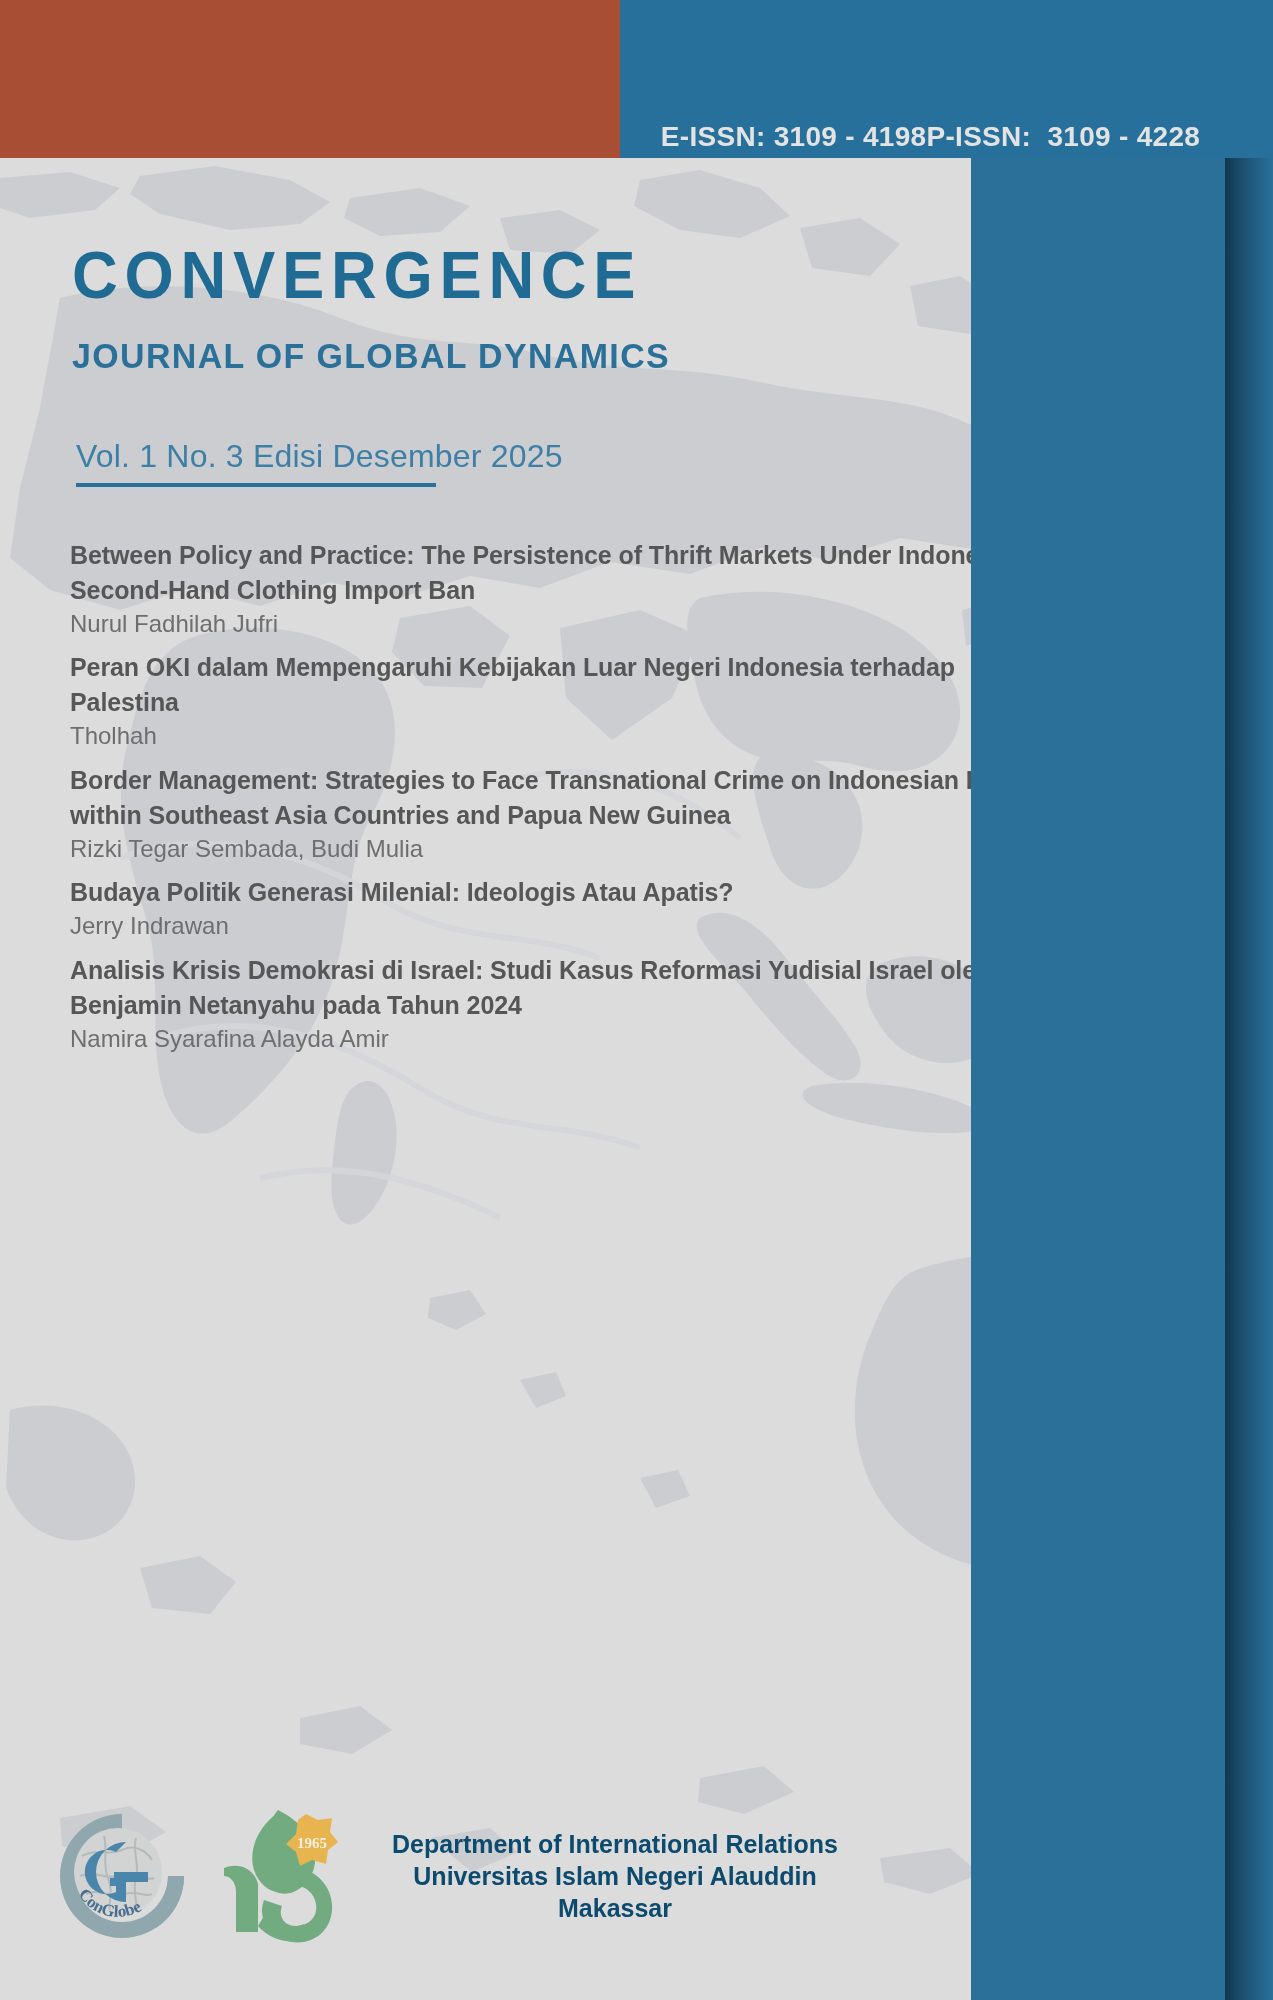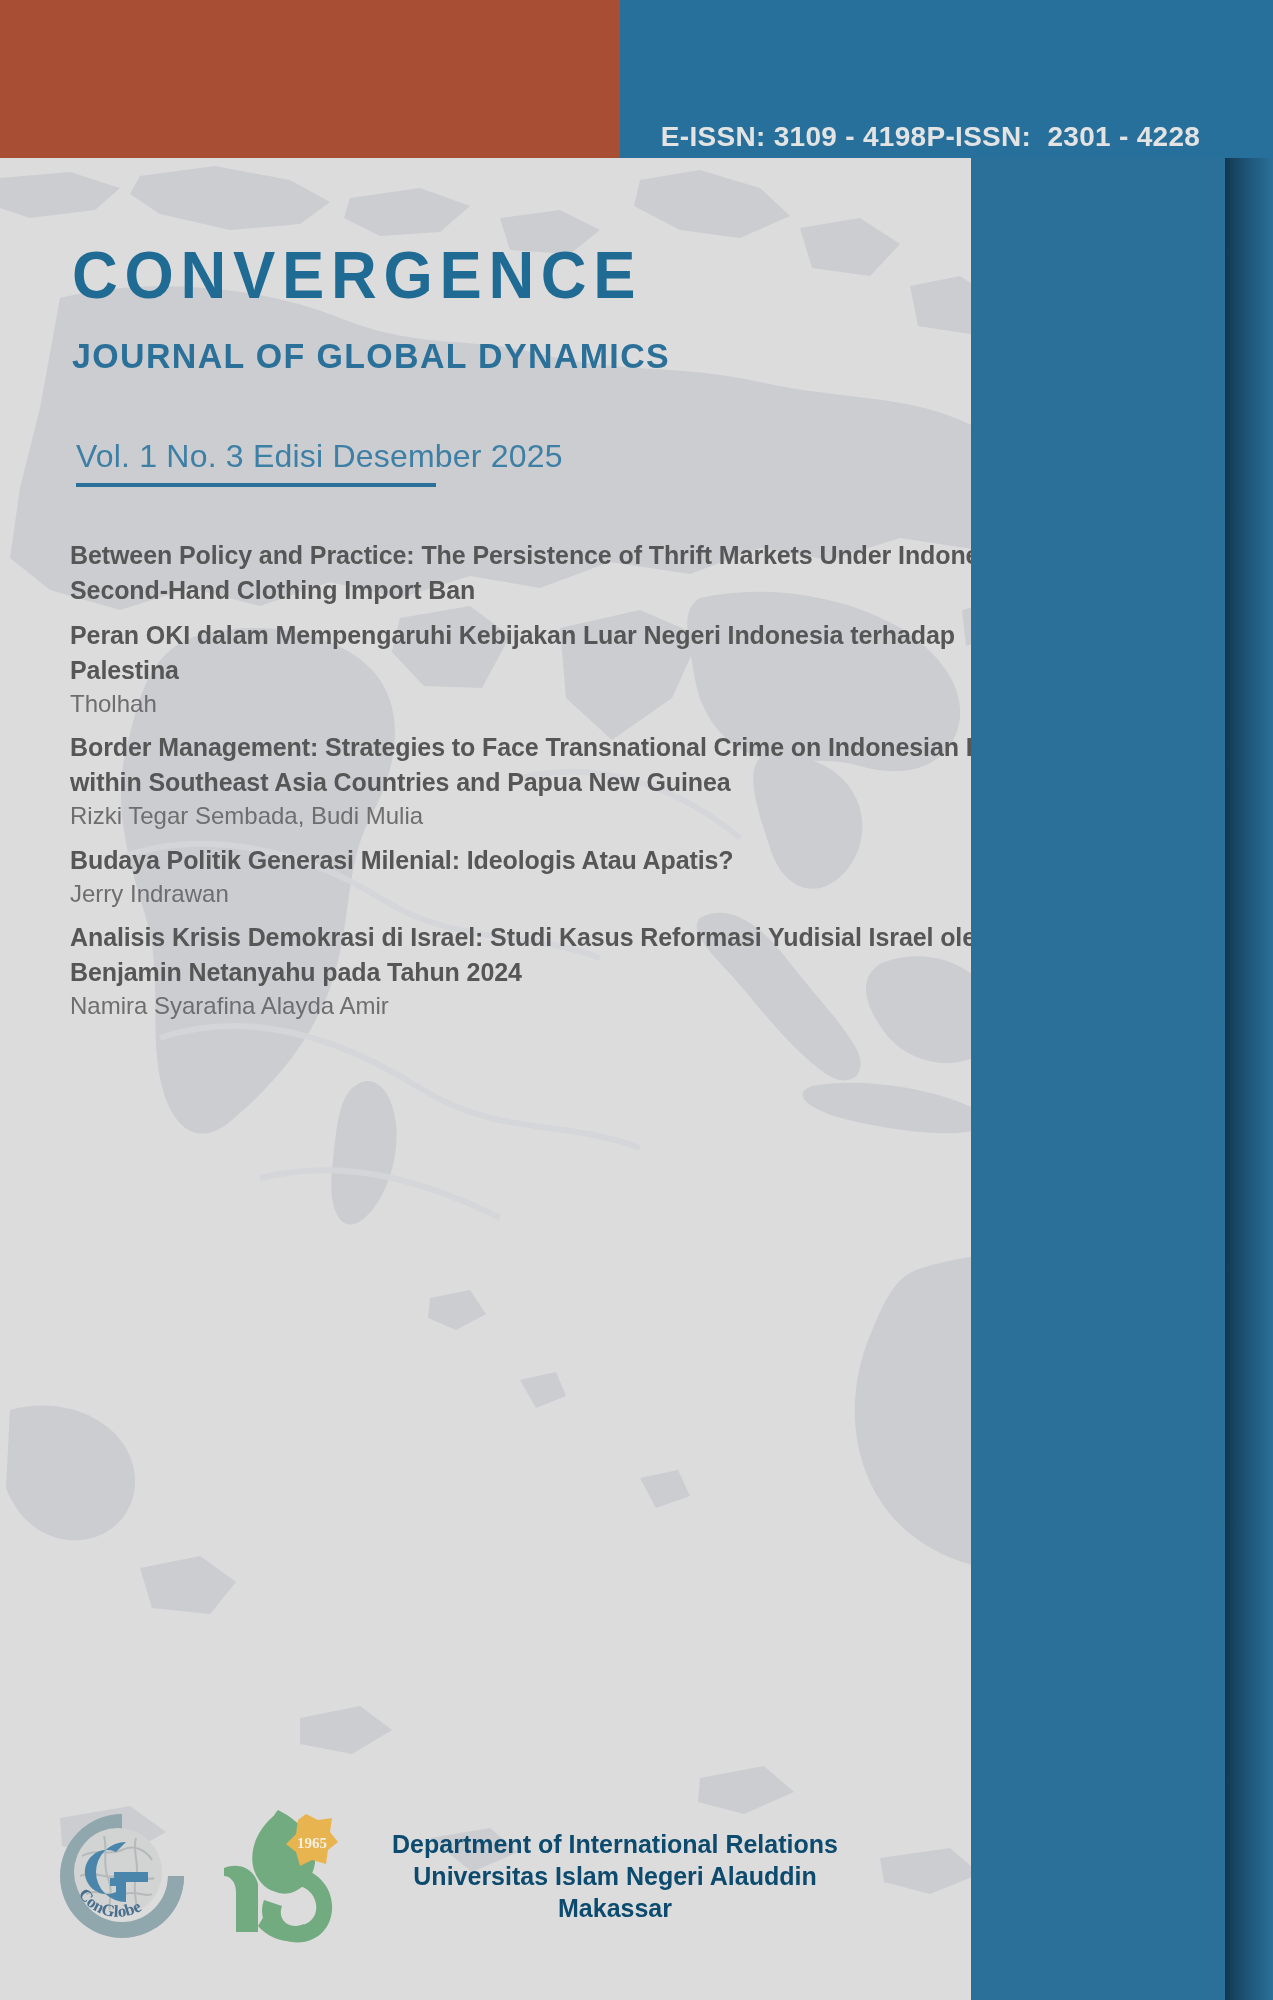--- a/index.html
+++ b/index.html
@@ -188,21 +188,21 @@
 </style>
 </head>
 <body>
 
 <div class="cover">
 
   <div class="banner">
     <div class="banner-red"></div>
     <div class="banner-blue">
       <div class="issn-line">E-ISSN: 3109 - 4198</div>
-      <div class="issn-line">P-ISSN:  2301 - 4228</div>
+      <div class="issn-line">P-ISSN:  3109 - 4228</div>
     </div>
   </div>
 
   <div class="page-shadow"></div>
 
   <div class="page">
 
     <div class="map-layer">
       <svg viewBox="0 0 1225 1842" preserveAspectRatio="none" xmlns="http://www.w3.org/2000/svg">
         <g fill="#cbcdd1">
@@ -307,20 +307,21 @@
     </div>
 
     <div class="issue-block">
       <div class="issue-line">Vol. 1 No. 3 Edisi Desember 2025</div>
       <div class="issue-rule"></div>
     </div>
 
     <div class="articles">
       <div class="article">
         <p class="article-title">Between Policy and Practice: The Persistence of Thrift Markets Under Indonesia’s Second-Hand Clothing Import Ban</p>
+        <p class="article-author">Nurul Fadhilah Jufri</p>
       </div>
       <div class="article">
         <p class="article-title">Peran OKI dalam Mempengaruhi Kebijakan Luar Negeri Indonesia terhadap Palestina</p>
         <p class="article-author">Tholhah</p>
       </div>
       <div class="article">
         <p class="article-title">Border Management: Strategies to Face Transnational Crime on Indonesian Border within Southeast Asia Countries and Papua New Guinea</p>
         <p class="article-author">Rizki Tegar Sembada, Budi Mulia</p>
       </div>
       <div class="article">

